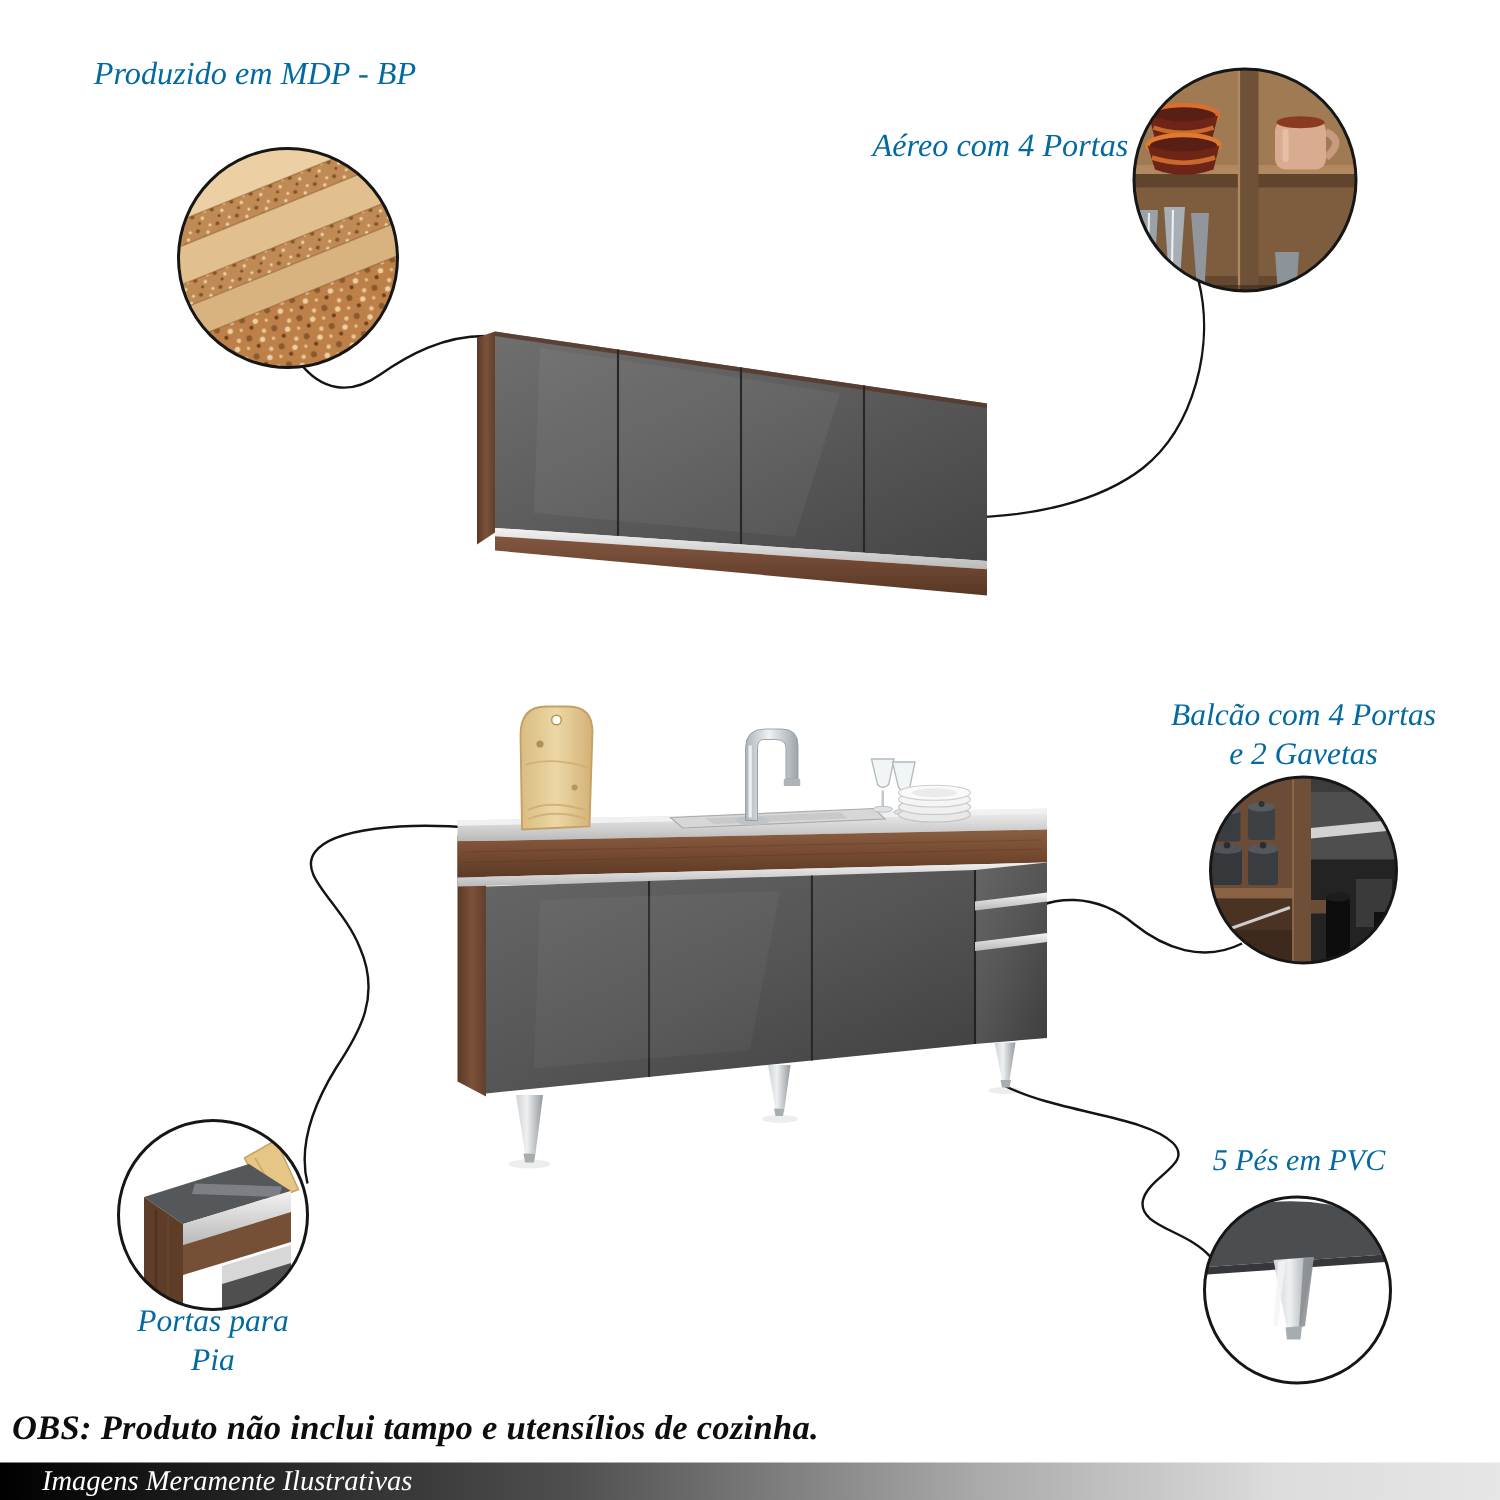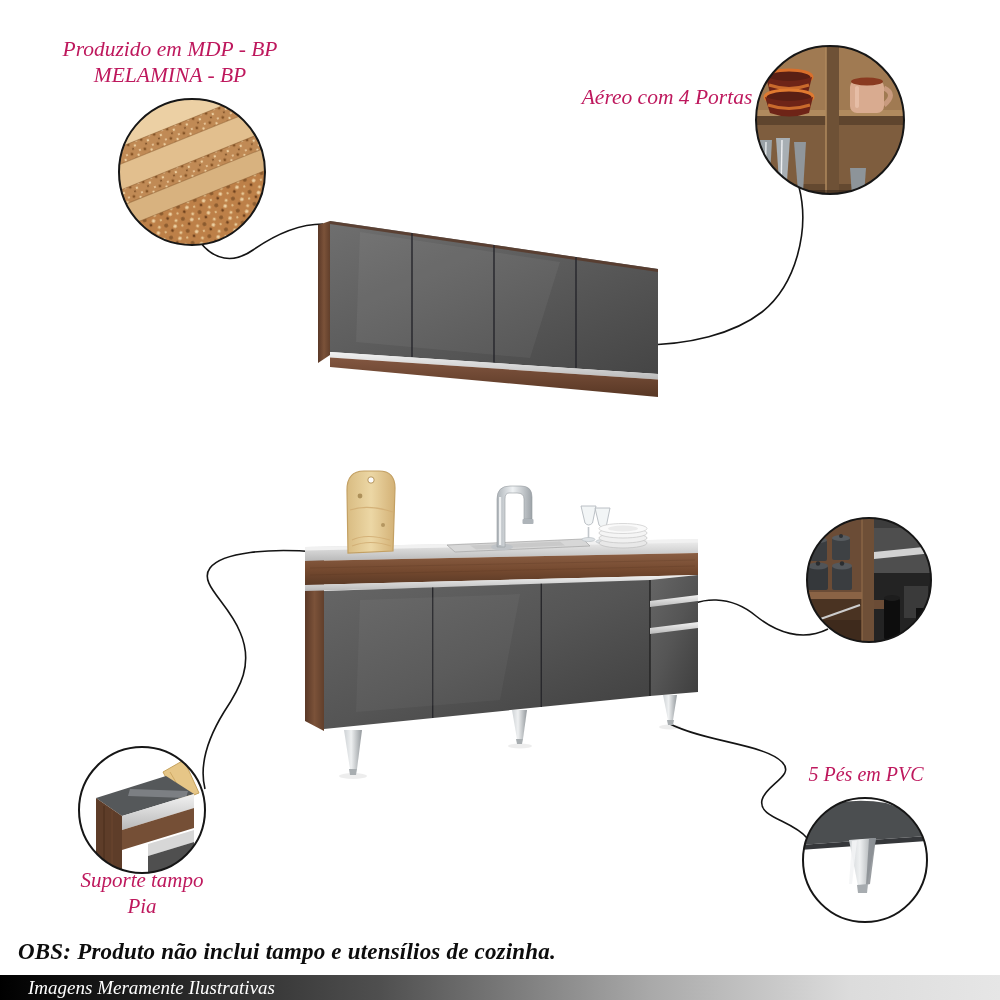--- a/index.html
+++ b/index.html
@@ -1,31 +1,31 @@
 <!DOCTYPE html>
 <html><head>
 <meta charset="utf-8">
 <style>
   html,body{margin:0;padding:0;background:#fff;}
   .stage{
     position:relative;width:1000px;height:1000px;background:#ffffff;
     font-family:"Liberation Serif", serif;overflow:hidden;
   }
   .callout{
-    position:absolute;text-align:center;color:#be185d;
+    position:absolute;text-align:center;color:#0369a1;
     font-style:italic;font-size:21.5px;line-height:1.22;
   }
   .callout .ln{display:block;}
   #co-mdp{left:20px;top:36px;width:300px;}
   #co-aereo{left:568px;top:84px;width:198px;}
   #co-balcao{left:770px;top:464px;width:198px;font-size:21px;}
   #co-suporte{left:70px;top:868px;width:144px;font-size:21px;}
   #co-pes{left:796px;top:762px;width:140px;font-size:20px;}
   .obs{
-    position:absolute;left:18px;top:939px;width:960px;color:#0d0d0d;
+    position:absolute;left:8px;top:939px;width:960px;color:#0d0d0d;
     font-style:italic;font-weight:bold;font-size:23px;letter-spacing:.2px;
   }
   .footer-bar{
     position:absolute;left:0;bottom:0;width:1000px;height:25px;
     background:linear-gradient(90deg,#000 0%,#161616 10%,#4f4f4f 38%,#a9a9a9 65%,#dcdcdc 85%,#e6e6e6 100%);
     display:flex;align-items:center;
   }
   .footer-bar span{
     color:#fff;font-style:italic;font-size:19px;padding-left:28px;
   }
@@ -344,30 +344,33 @@
         <polygon points="852,841 857,840.5 852,884 849,884" fill="#f3f5f6" opacity="0.85"></polygon>
         <polygon points="869,839 876,838 870,884 866,885" fill="#878c90" opacity="0.85"></polygon>
         <polygon points="857,885 868,884 867,893 858,893" fill="#a7acb0"></polygon>
       </g>
       <circle cx="865" cy="860" r="62" fill="none" stroke="#161616" stroke-width="2"></circle>
     </g>
   </svg>
 
   <div class="callout" id="co-mdp">
     <span class="ln">Produzido em MDP - BP</span>
-    <span class="ln">MELAMINA - BP</span>
   </div>
 
   <div class="callout" id="co-aereo">
     <span class="ln">Aéreo com 4 Portas</span>
   </div>
 
+  <div class="callout" id="co-balcao">
+    <span class="ln">Balcão com 4 Portas</span>
+    <span class="ln">e 2 Gavetas</span>
+  </div>
 
   <div class="callout" id="co-suporte">
-    <span class="ln">Suporte tampo</span>
+    <span class="ln">Portas para</span>
     <span class="ln">Pia</span>
   </div>
 
   <div class="callout" id="co-pes">
     <span class="ln">5 Pés em PVC</span>
   </div>
 
   <div class="obs">OBS: Produto não inclui tampo e utensílios de cozinha.</div>
 
   <div class="footer-bar">

